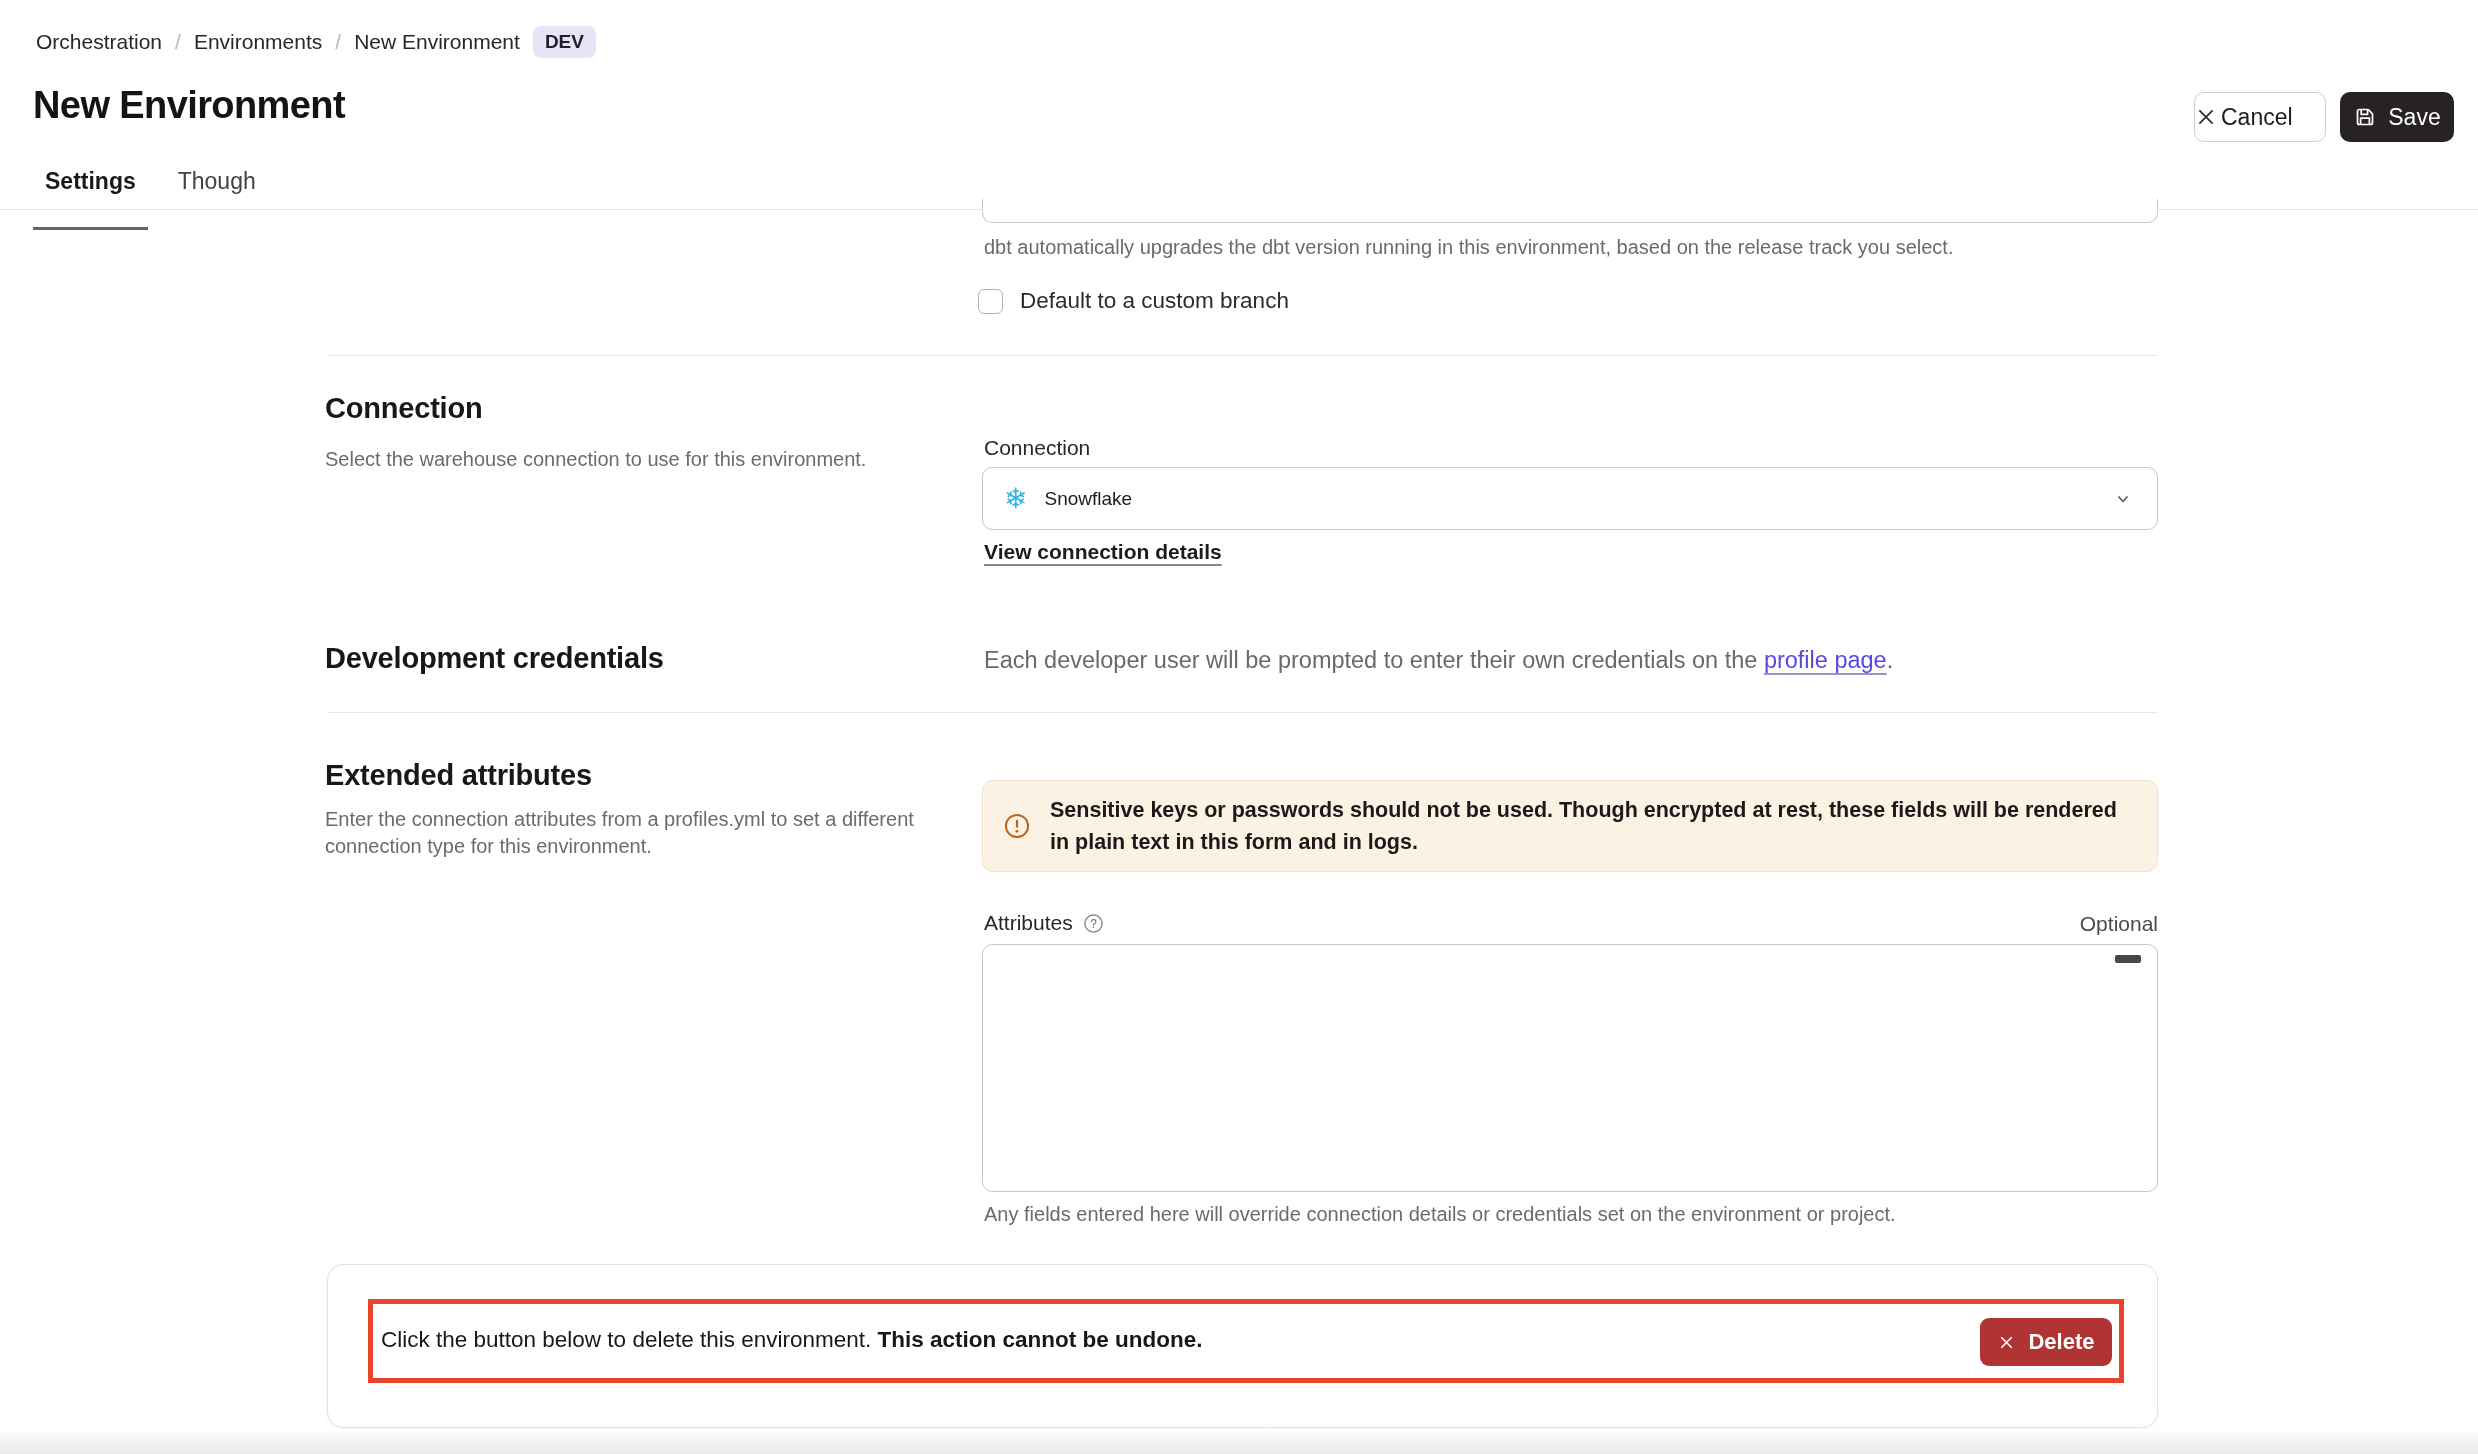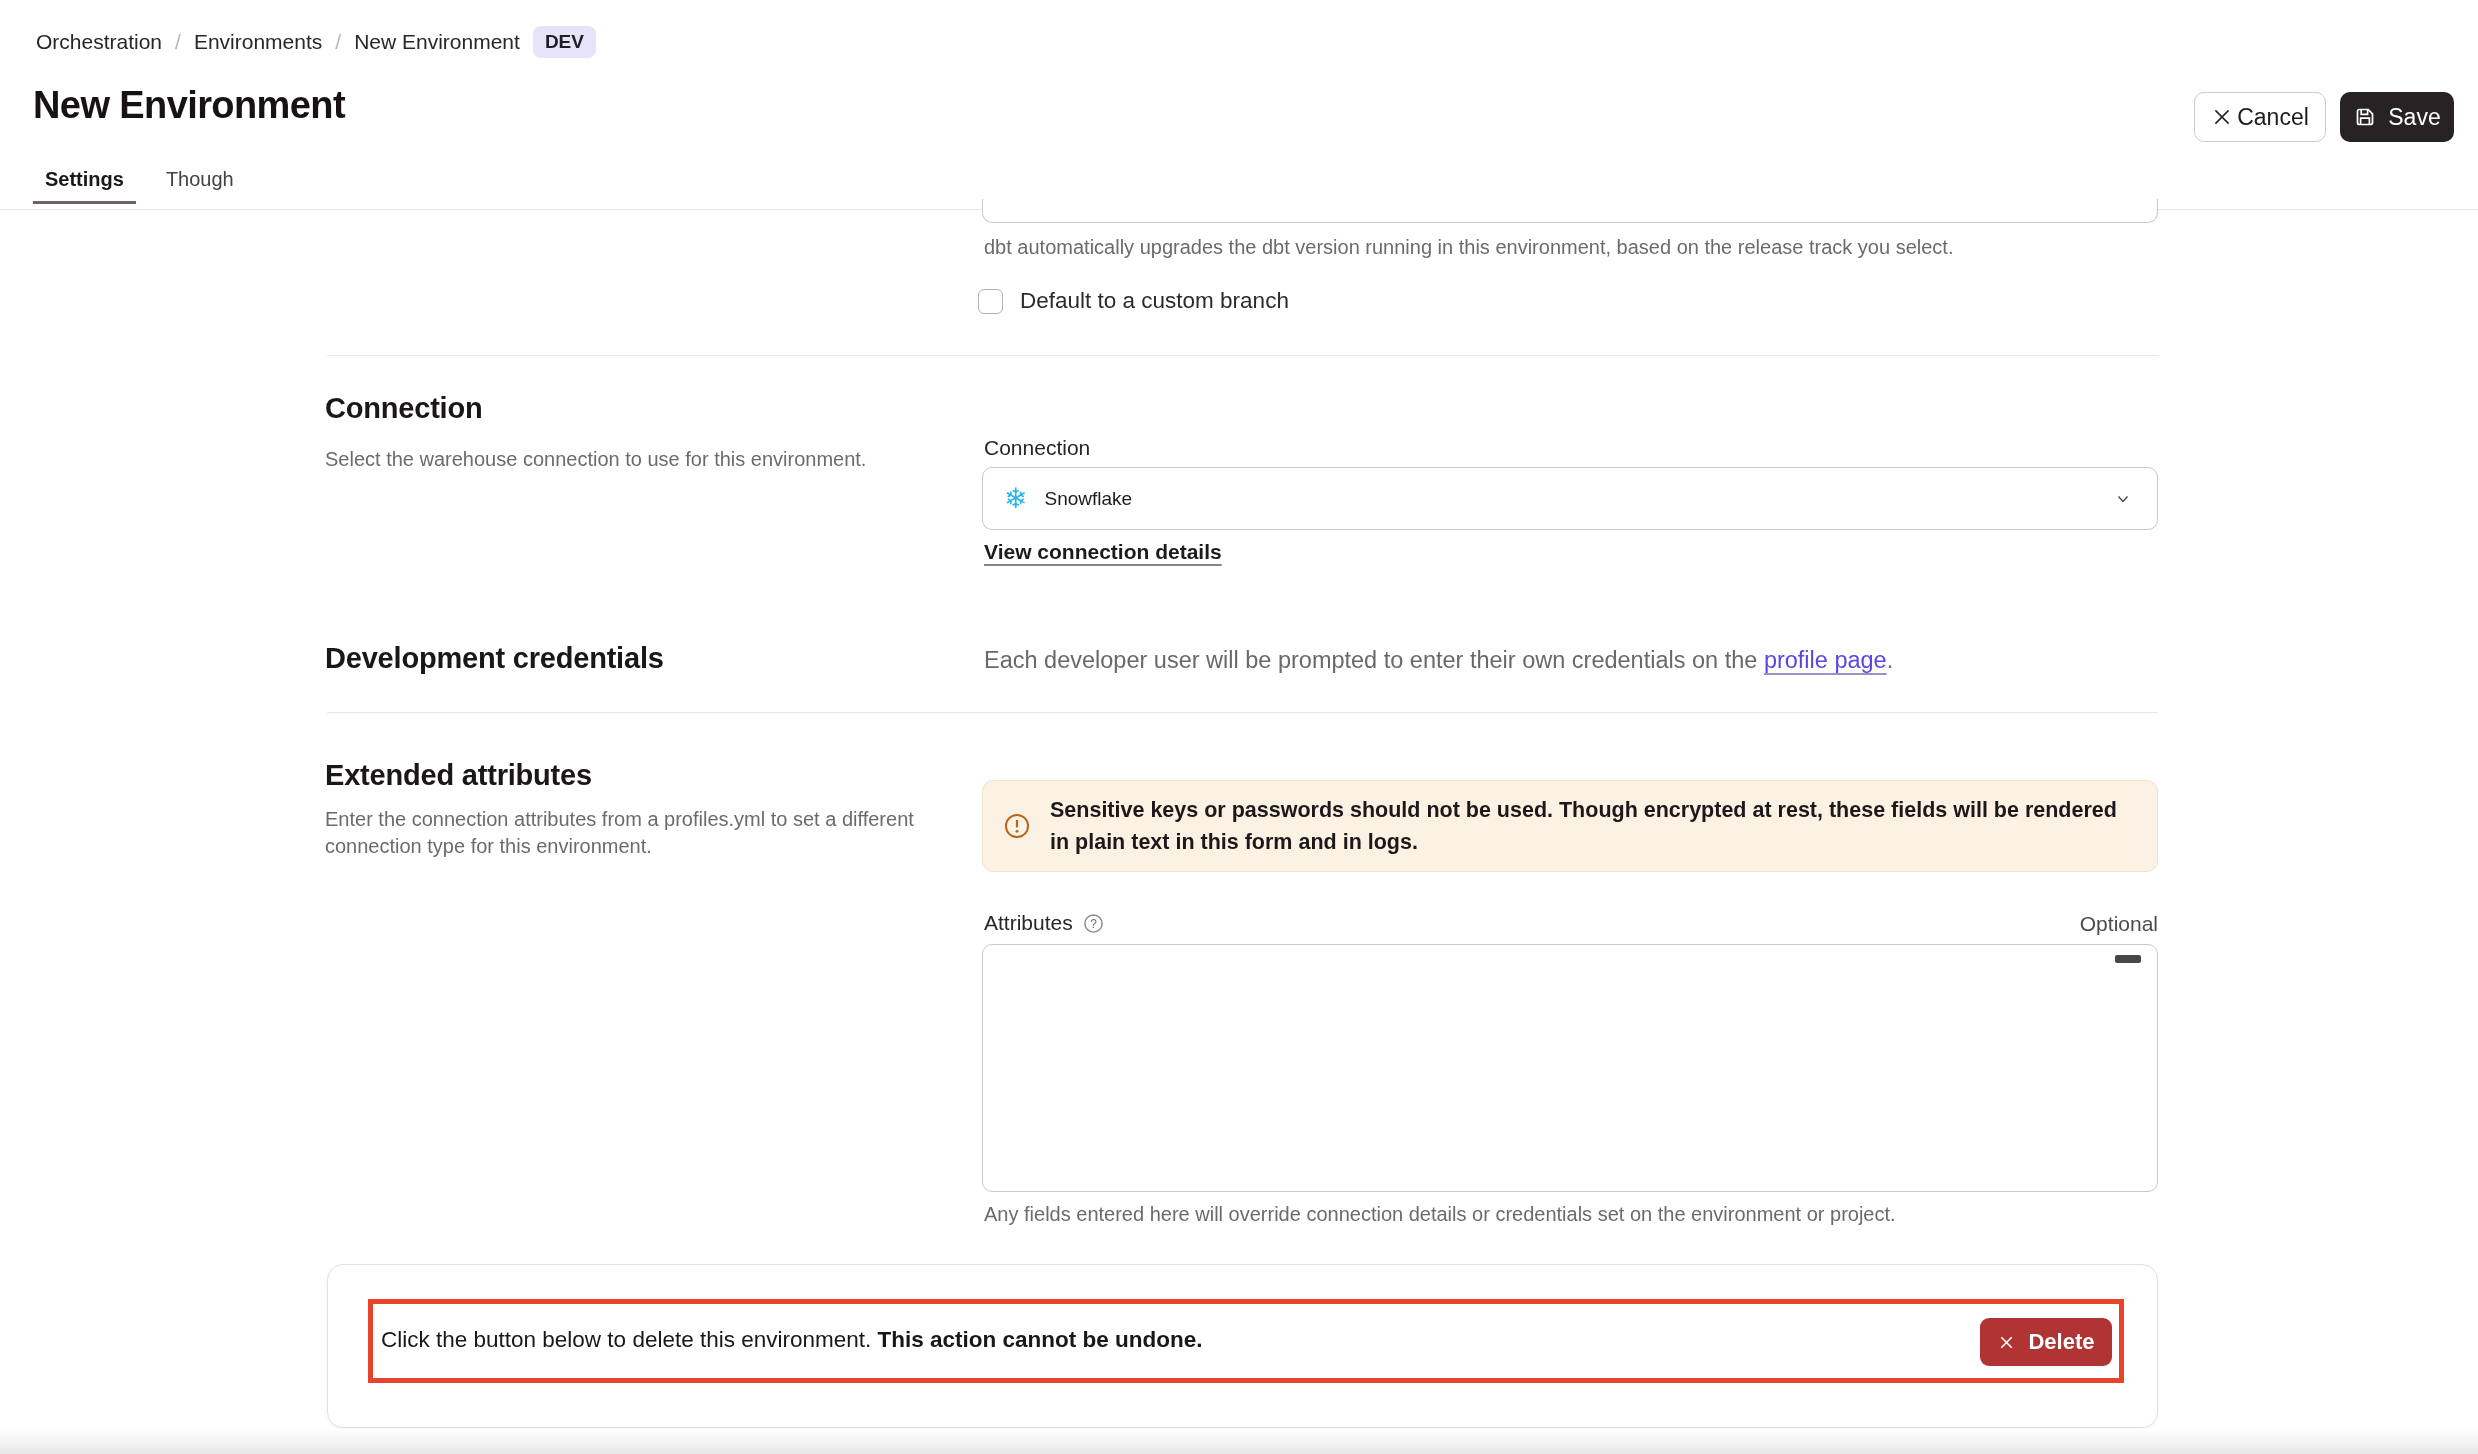--- a/index.html
+++ b/index.html
@@ -15,29 +15,29 @@
   .crumb { cursor:pointer; }
   .crumb-sep { color:#bcb6b6; font-weight:400; }
   .badge { background:#E7E3F9; color:#221e25; font-size:19px; font-weight:600;
     padding:5px 12px; border-radius:8px; }
 
   .page-title { position:absolute; left:33px; top:84px; font-size:38px; font-weight:700;
     letter-spacing:-0.6px; color:#171314; }
 
   .btn-cancel { position:absolute; left:2194px; top:92px; width:132px; height:50px;
     background:#fff; border:1.5px solid #d2cdcd; border-radius:10px;
-    display:flex; align-items:center; justify-content:center; gap:4px;
+    display:flex; align-items:center; gap:4px;
     font-size:23px; font-weight:500; color:#1f1b1c; cursor:pointer; font-family:inherit; }
   .btn-save { position:absolute; left:2340px; top:92px; width:114px; height:50px;
     background:#272224; border:none; border-radius:10px;
     display:flex; align-items:center; justify-content:center; gap:11px;
     font-size:23px; font-weight:500; color:#ffffff; cursor:pointer; font-family:inherit; }
 
   .tabs { position:absolute; left:33px; top:168px; display:flex; gap:18px; }
-  .tab { padding:0 12px 10px 12px; font-size:20px; color:#454142; cursor:pointer; }
+  .tab { padding:0 12px 32px 12px; font-size:23px; color:#454142; cursor:pointer; }
   .tab.active { font-weight:600; color:#1c1819; border-bottom:3px solid #6e6361; }
   .tabbar-line { position:absolute; left:0; top:209px; width:2478px; height:1px; background:#e9e6e6; }
 
   
   .partial-input { position:absolute; left:982px; top:199px; width:1176px; height:24px;
     border:1.5px solid #ccc8c8; border-top:none; border-radius:0 0 10px 10px; background:#fff; }
 
   .helper { font-size:20px; color:#6d6a6a; }
   #helper-release { position:absolute; left:984px; top:236px; }
 

